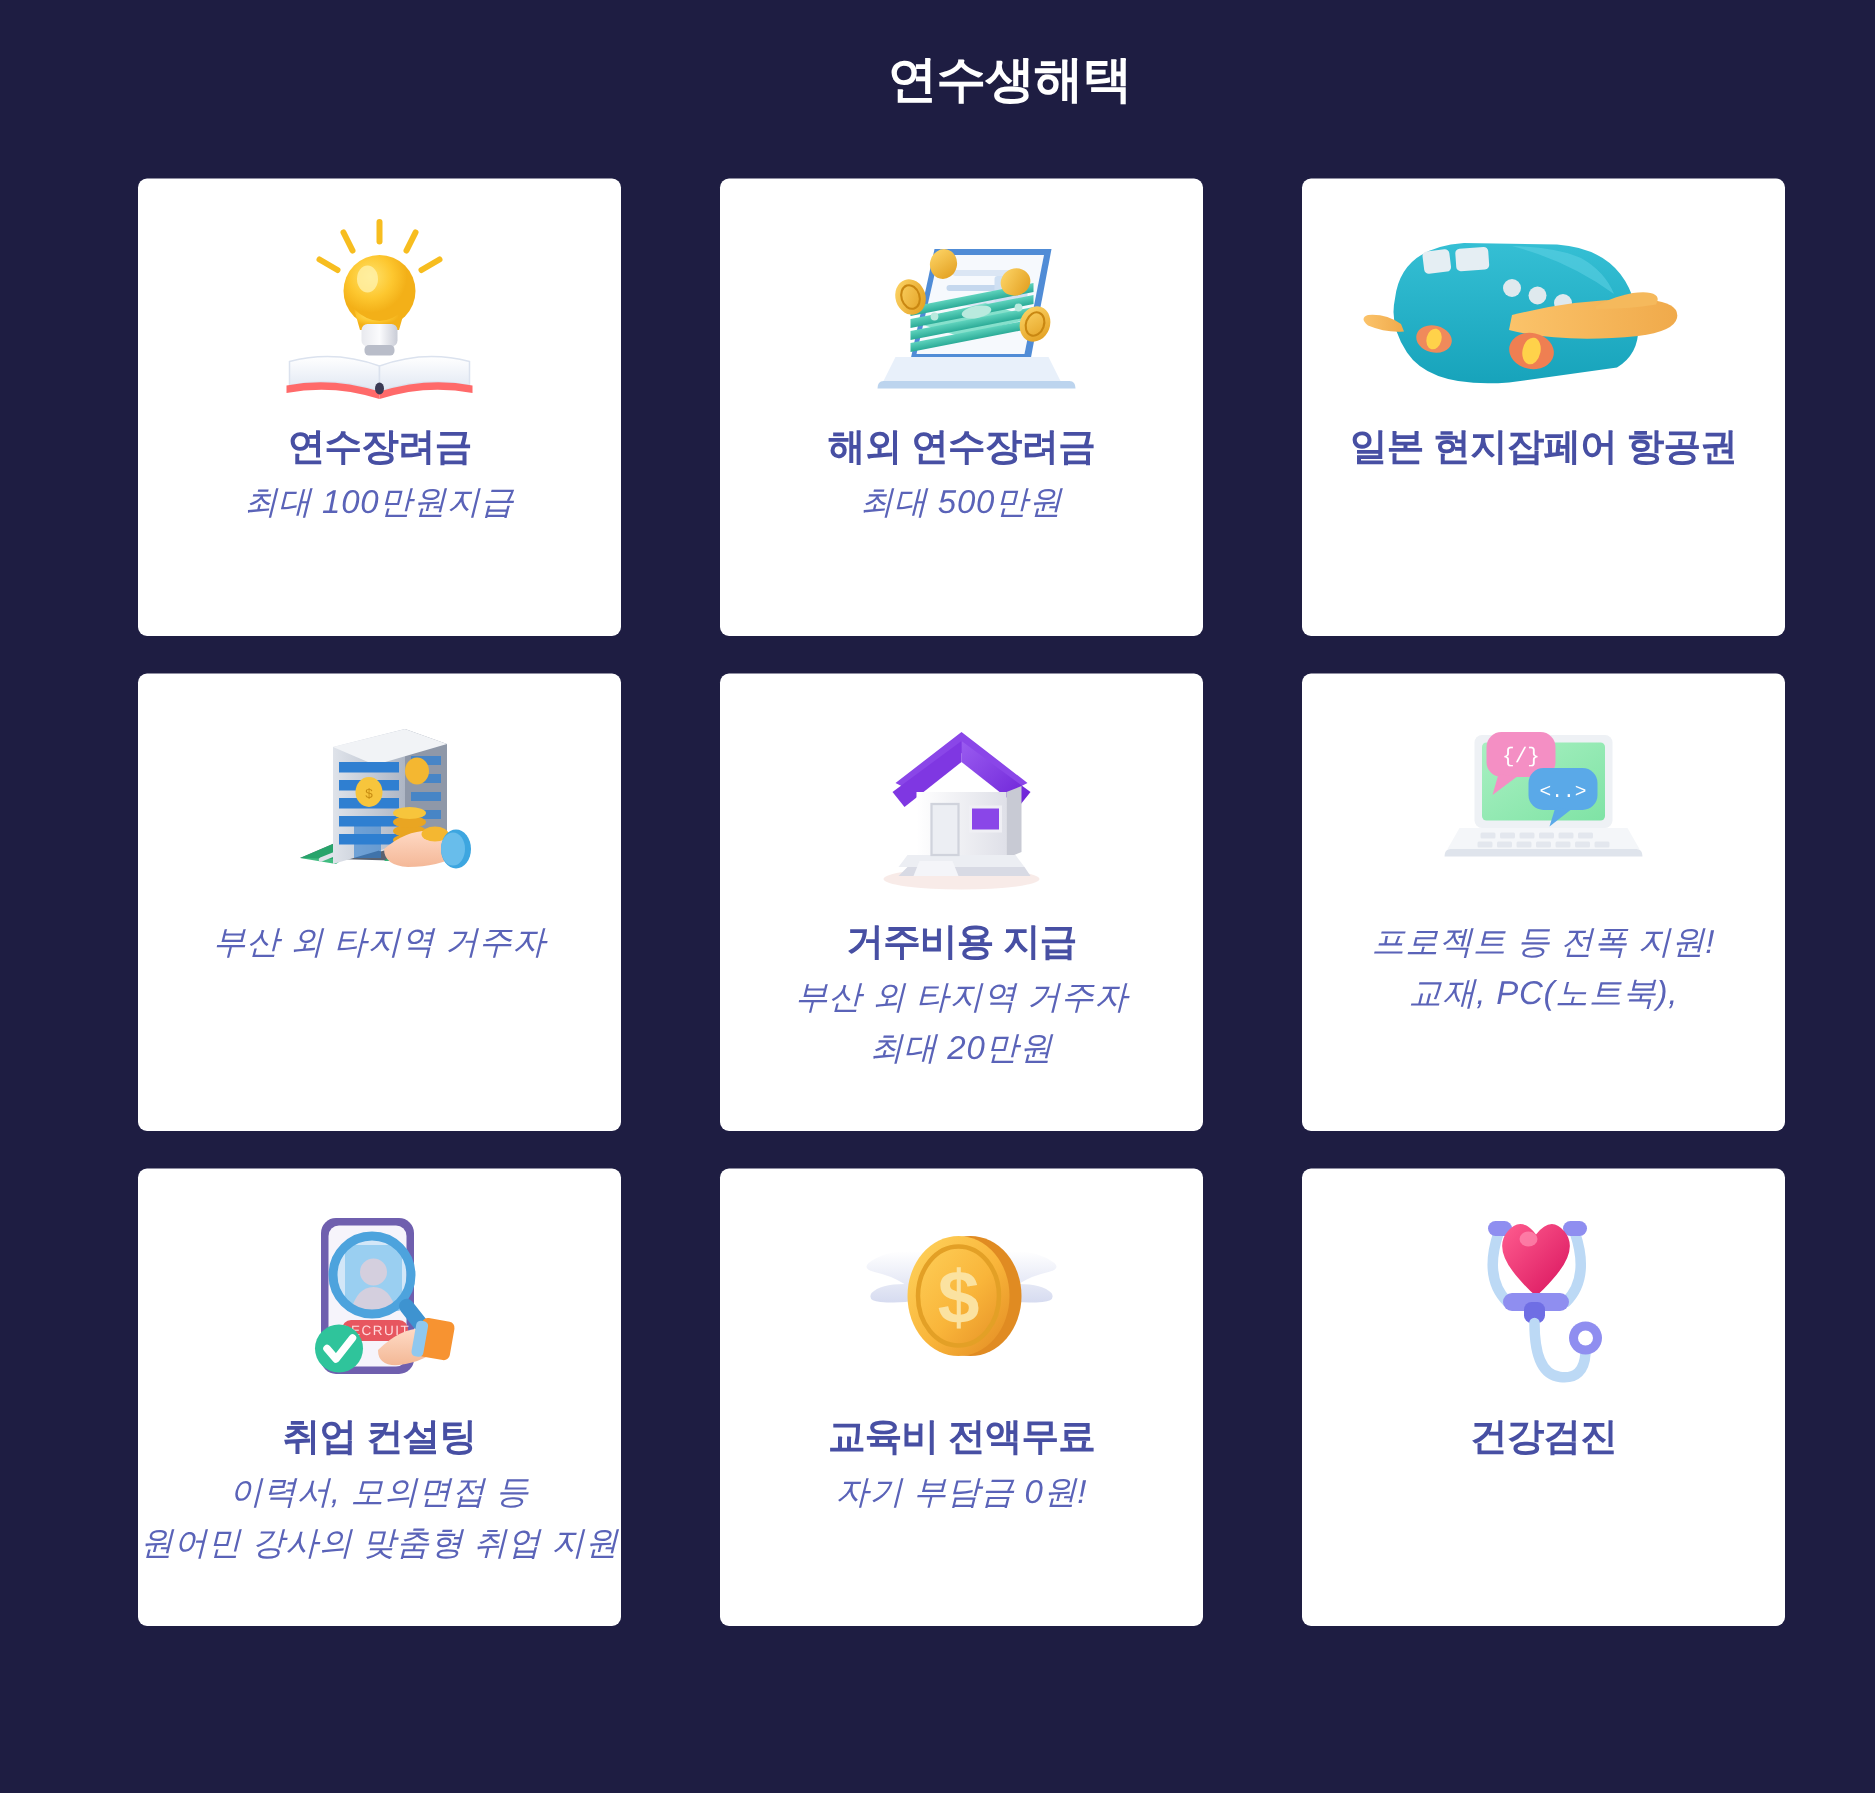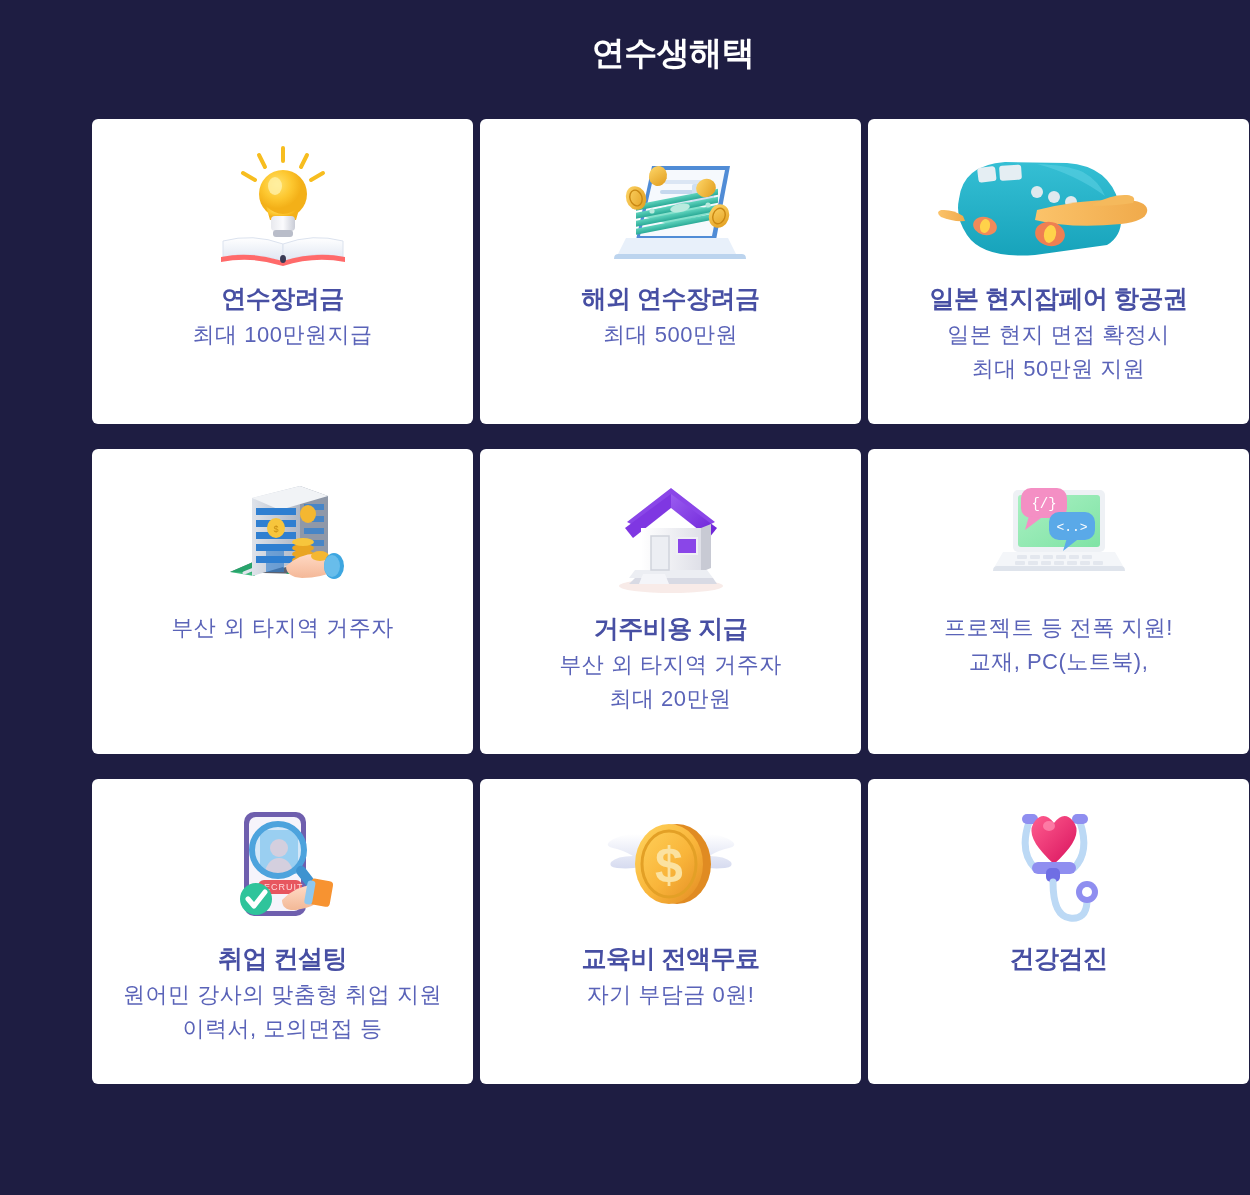--- a/index.html
+++ b/index.html
@@ -32,21 +32,21 @@
     grid-template-columns: repeat(3, 386px);
     grid-template-rows: 305px 305px 305px;
     column-gap: 2px;
     row-gap: 25px;
     margin-top: 50px;
   }
 
   .card {
     background: #ffffff;
     border-radius: 6px;
-    width: 381px;
+    width: 322px;
     display: flex;
     flex-direction: column;
     align-items: center;
     padding-top: 16px;
     overflow: hidden;
   }
 
   .icon-wrap {
     height: 142px;
     display: flex;
@@ -65,20 +65,21 @@
     line-height: 1.25;
   }
 
   .card-desc {
     font-size: 22px;
     color: #5a63b8;
     text-align: center;
     line-height: 1.55;
     margin-top: 4px;
     letter-spacing: 0.5px;
+    font-style: italic;
   }
   .card-desc .line { display: block; }
 
   svg { display: block; overflow: visible; }
 </style>
 </head>
 <body>
 
 <div class="page">
 
@@ -207,24 +208,20 @@
           <path d="M22 70 q-10 -7 -22 -6 q-6 2 0 7 q12 5 24 4 z" fill="url(#wingG)"></path>
           <g>
             <ellipse cx="44" cy="80" rx="12" ry="9" fill="#f08a5b" transform="rotate(14 44 80)"></ellipse>
             <ellipse cx="44" cy="80" rx="5" ry="7" fill="#ffd24a" transform="rotate(14 44 80)"></ellipse>
             <ellipse cx="109" cy="88" rx="15" ry="12" fill="#ef7f52" transform="rotate(12 109 88)"></ellipse>
             <ellipse cx="109" cy="88" rx="6" ry="9" fill="#ffd24a" transform="rotate(12 109 88)"></ellipse>
           </g>
         </svg>
       </div>
       <div class="card-title">일본 현지잡페어 항공권</div>
-      <div class="card-desc">
-        <span class="line">일본 현지 면접 확정시</span>
-        <span class="line">최대 50만원 지원</span>
-      </div>
     </div>
 
     <div class="card">
       <div class="icon-wrap">
         <svg width="150" height="125" viewBox="0 0 150 125">
           <defs>
             <linearGradient id="bldG" x1="0" y1="0" x2="1" y2="0">
               <stop offset="0%" stop-color="#dfe3ea"></stop>
                 <stop offset="100%" stop-color="#aeb6c4"></stop>
             </linearGradient>
@@ -381,22 +378,22 @@
           <rect x="86" y="66" width="10" height="26" rx="5" fill="#3e93d0" transform="rotate(-38 86 66)"></rect>
           <circle cx="48" cy="95" r="16" fill="#2fc49b"></circle>
           <path d="M40 95 l6 7 l11 -14" fill="none" stroke="#ffffff" stroke-width="5" stroke-linecap="round" stroke-linejoin="round"></path>
           <path d="M74 96 q18 -18 38 -14 q10 3 6 10 q-12 12 -30 14 q-14 1 -14 -10 z" fill="url(#handG2)"></path>
           <rect x="104" y="74" width="22" height="26" rx="4" fill="#f79331" transform="rotate(10 104 74)"></rect>
           <rect x="100" y="76" width="8" height="24" rx="3" fill="#8fc8ef" transform="rotate(10 100 76)"></rect>
         </svg>
       </div>
       <div class="card-title">취업 컨설팅</div>
       <div class="card-desc">
+        <span class="line">이력서, 모의면접 등</span>
         <span class="line">원어민 강사의 맞춤형 취업 지원</span>
-        <span class="line">이력서, 모의면접 등</span>
       </div>
     </div>
 
     <div class="card">
       <div class="icon-wrap">
         <svg width="160" height="120" viewBox="0 0 160 120">
           <defs>
             <linearGradient id="coin2" x1="0" y1="0" x2="1" y2="1">
               <stop offset="0%" stop-color="#ffd45e"></stop>
                 <stop offset="55%" stop-color="#f9b53a"></stop>

